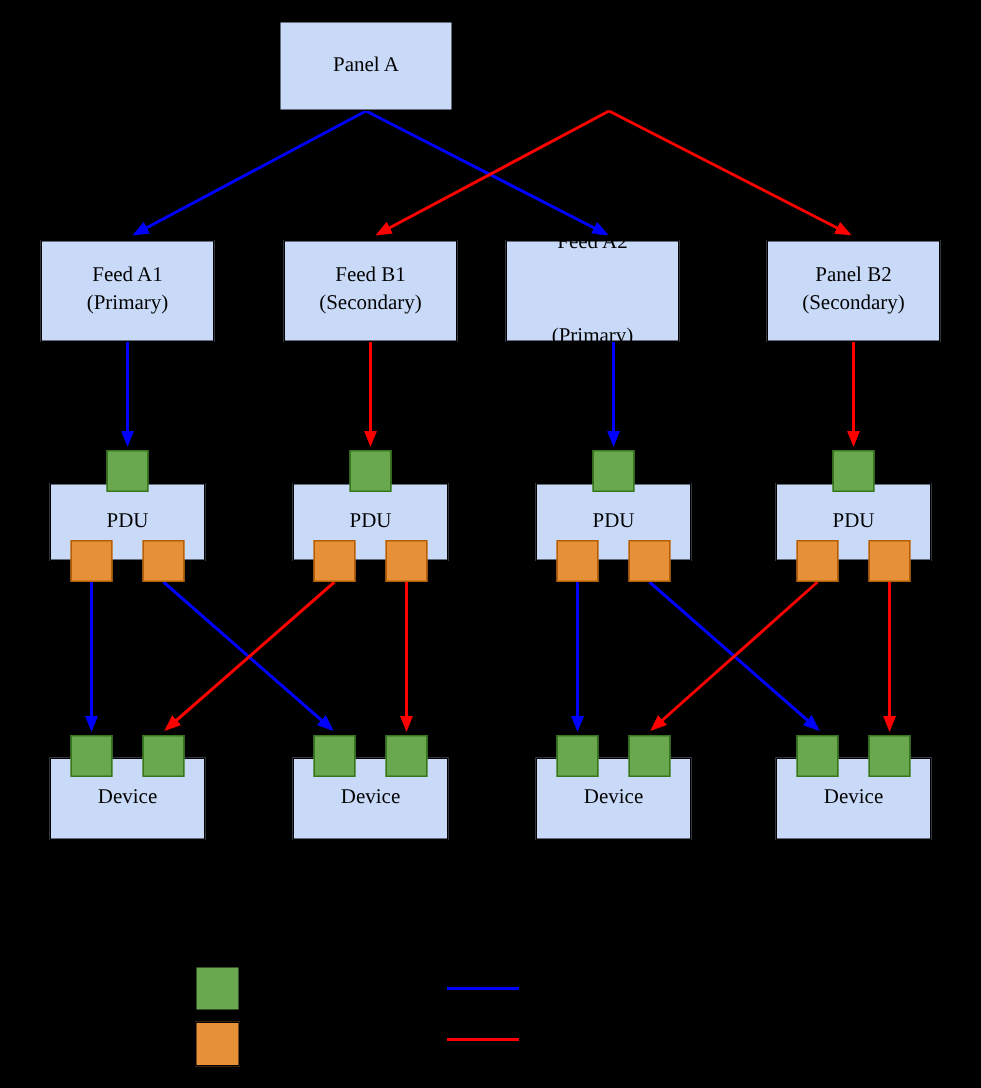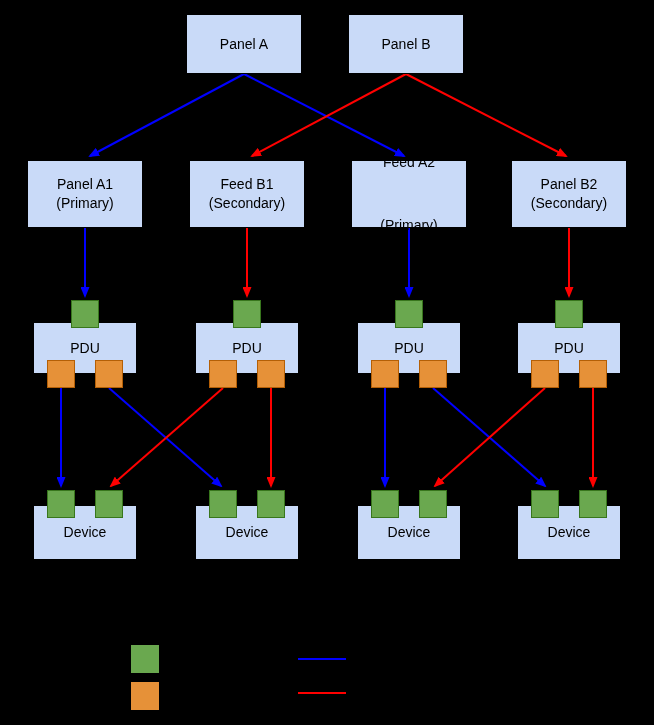--- a/index.html
+++ b/index.html
@@ -3,21 +3,21 @@
 <meta charset="utf-8">
 <style>
   :root{
     --background:#000000; --box-fill:#c9daf8; --box-border:#000000;
     --green:#6aa84f; --green-border:#38761d;
     --orange:#e69138; --orange-border:#b45f06;
     --blue:#0000ff; --red:#ff0000; --text:#000000;
   }
   html,body{margin:0;padding:0;background:var(--background);}
   .canvas{position:relative;width:654px;height:725px;background:var(--background);
-          font-family:Liberation Sans, sans-serif;overflow:hidden;}
+          font-family:Liberation Serif, serif;overflow:hidden;}
   .box{position:absolute;background:var(--box-fill);border:1px solid var(--box-border);
        color:var(--text);display:flex;flex-direction:column;align-items:center;
        justify-content:center;font-size:14px;text-align:center;line-height:1.35;
        box-sizing:border-box;}
   .sq{position:absolute;width:28px;height:28px;box-sizing:border-box;border:1px solid;}
   .green-sq{background:var(--green);border-color:var(--green-border);}
   .orange-sq{background:var(--orange);border-color:var(--orange-border);}
   svg.wires{position:absolute;left:0;top:0;z-index:1;}
   .box,.sq{z-index:2;}
   .sq.port{z-index:3;}
@@ -63,33 +63,30 @@
     <line class="red" x1="545" y1="388" x2="435" y2="486" marker-end="url(#arrow-red)"></line>
     <line class="red" x1="593" y1="388" x2="593" y2="486" marker-end="url(#arrow-red)"></line>
 
     <line class="blue" x1="298" y1="659" x2="346" y2="659"></line>
     <line class="red" x1="298" y1="693" x2="346" y2="693"></line>
   </svg>
 
   <div class="box" style="left:186px;top:14px;width:116px;height:60px;">
     <span>Panel A</span>
   </div>
-  <div class="box" style="left:348px;top:14px;width:116px;height:60px;">
-    <span>Panel B</span>
-  </div>
 
   <div class="box" style="left:27px;top:160px;width:116px;height:68px;">
-    <span>Panel A1</span>
+    <span>Feed A1</span>
     <span>(Primary)</span>
   </div>
   <div class="box" style="left:189px;top:160px;width:116px;height:68px;align-items:center;">
     <span>Feed B1</span>
     <span>(Secondary)</span>
   </div>
-  <div class="box" style="left:351px;top:160px;width:116px;height:68px;gap:44px;">
+  <div class="box" style="left:337px;top:160px;width:116px;height:68px;gap:44px;">
     <span>Feed A2</span>
     <span>(Primary)</span>
   </div>
   <div class="box" style="left:511px;top:160px;width:116px;height:68px;">
     <span>Panel B2</span>
     <span>(Secondary)</span>
   </div>
 
   <div class="box" style="left:33px;top:322px;width:104px;height:52px;">
     <span>PDU</span>

